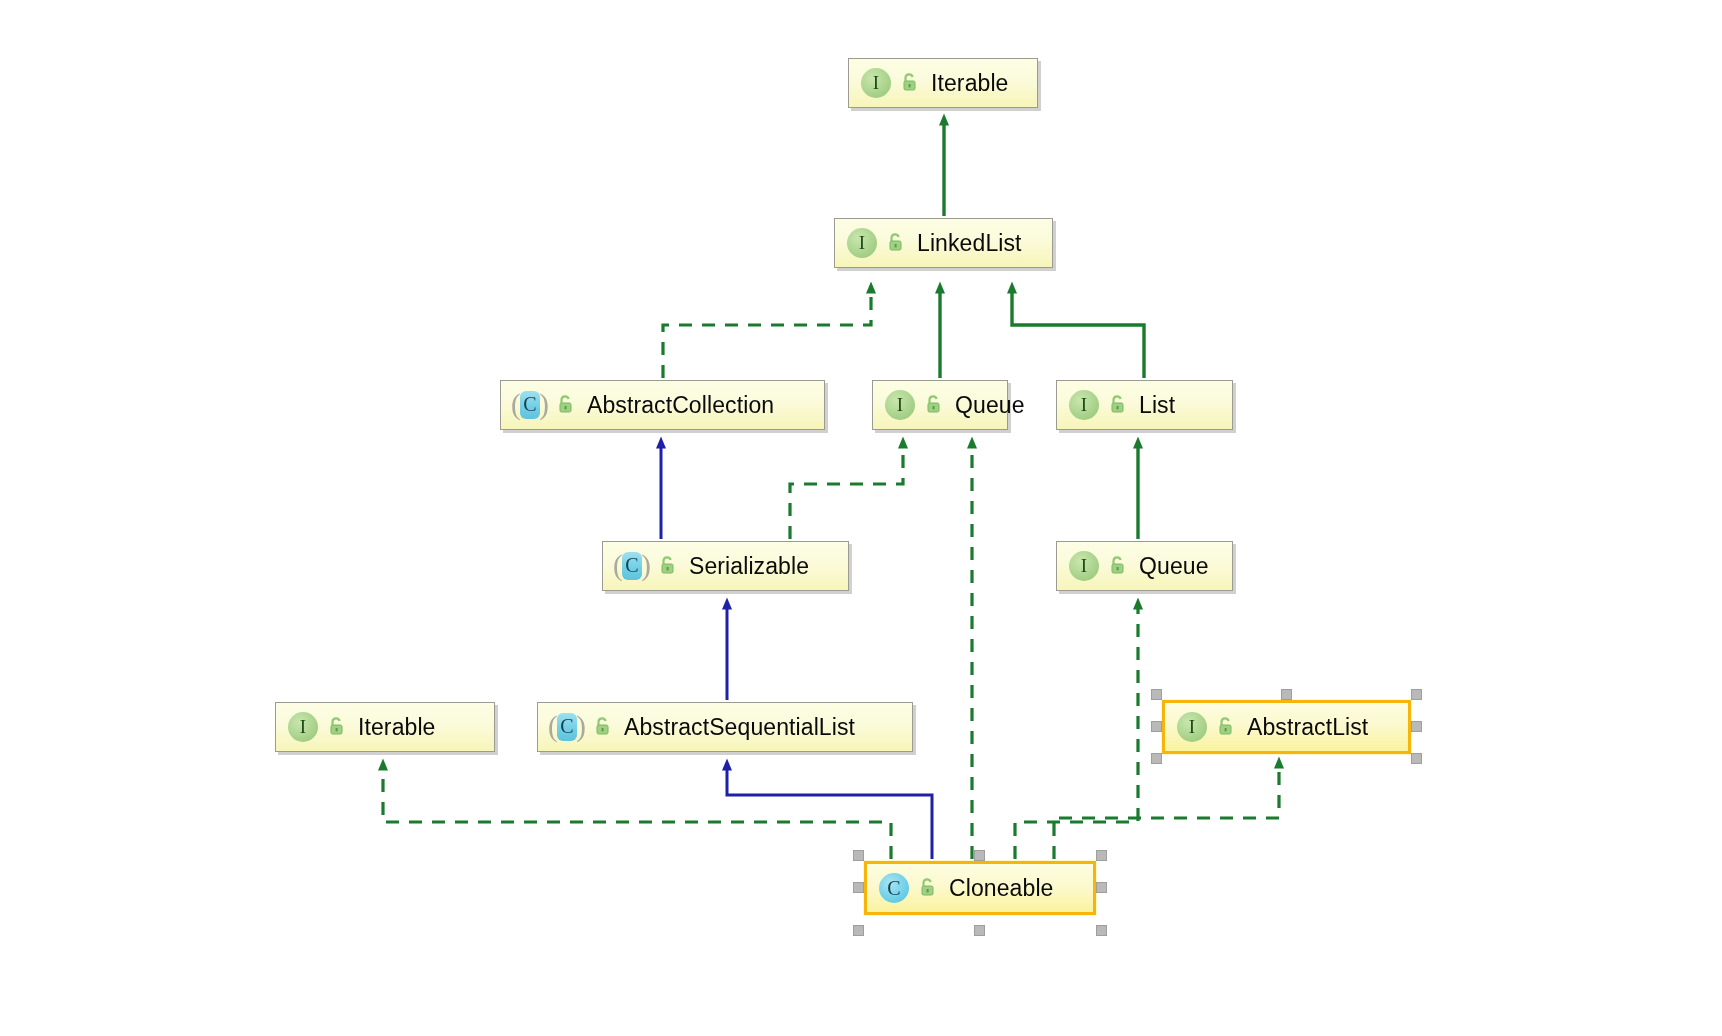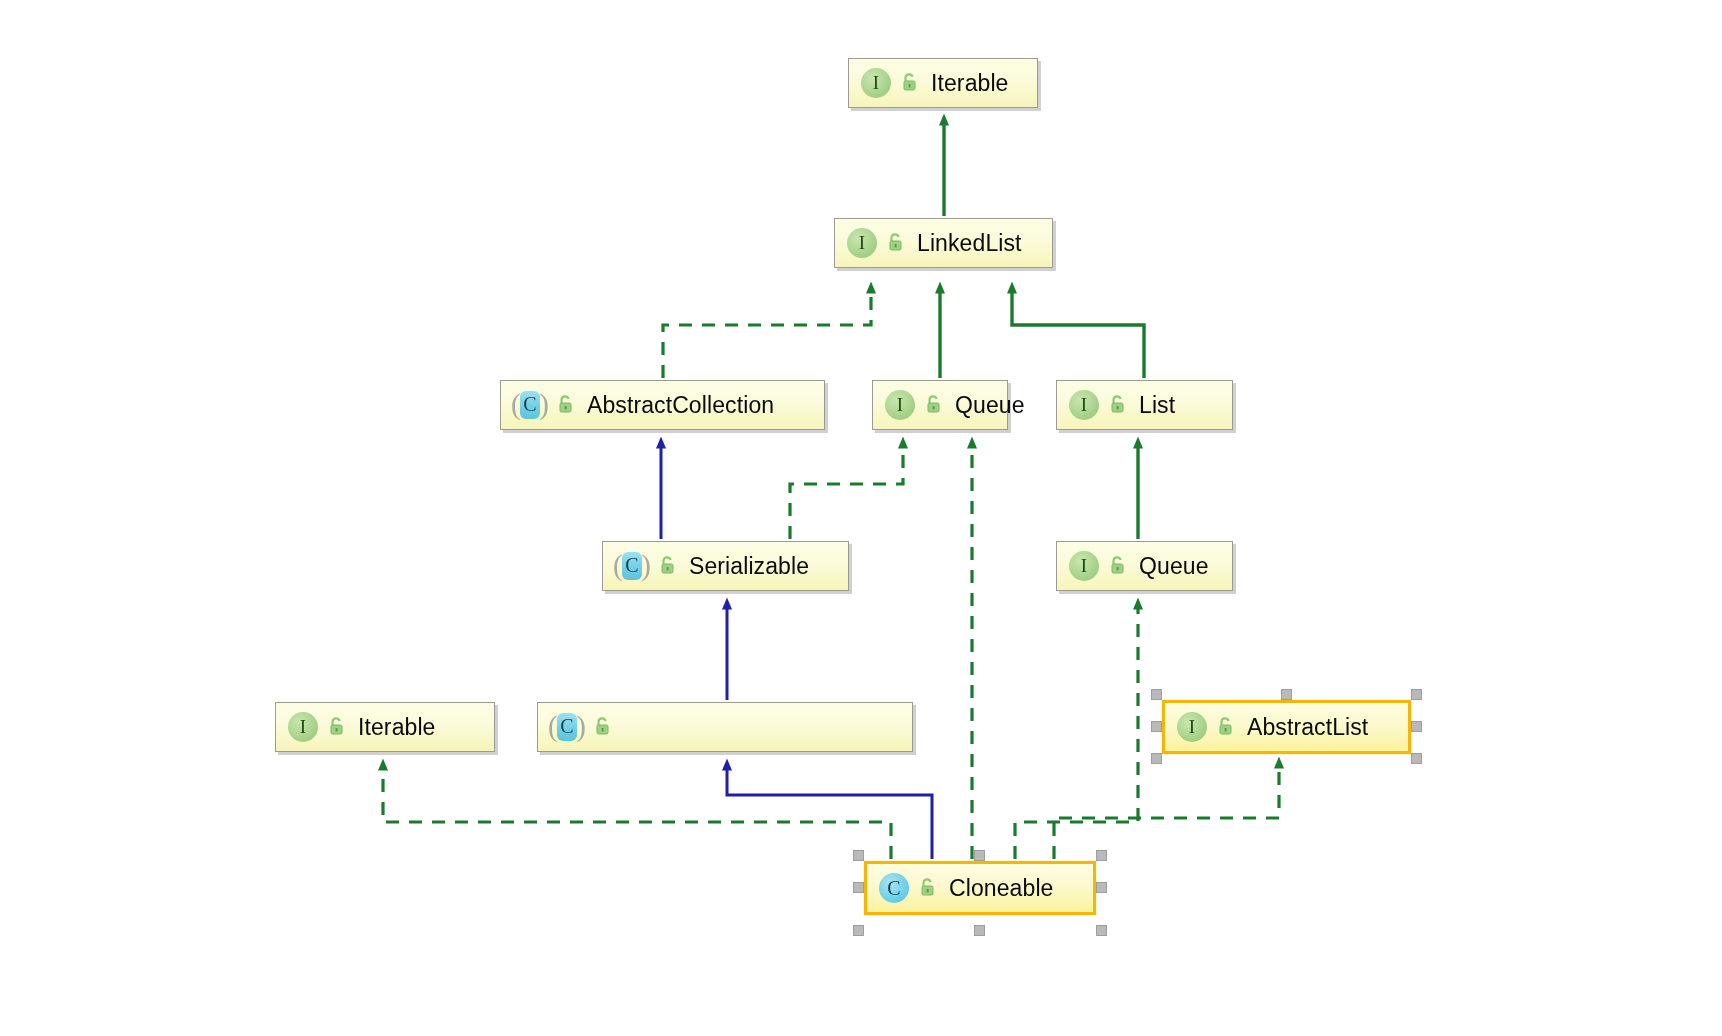--- a/index.html
+++ b/index.html
@@ -351,20 +351,21 @@
         <span class="glyph">C</span>
         <span class="paren r">)</span>
     </span>
     <span class="ico icon-padlock">
       <svg width="20" height="22" viewBox="0 0 20 22">
         <path d="M5.5,9 L5.5,5.6 A3.6,3.6 0 0,1 12.6,5.1" fill="none" stroke="#8fcb72" stroke-width="2.2"></path>
         <rect x="4" y="9" width="11" height="9" rx="1.6" fill="#9ed183" stroke="#7cb862" stroke-width="1"></rect>
         <rect x="8.6" y="12" width="2" height="3.4" fill="#5f9a48"></rect>
       </svg>
     </span>
+    <span class="label">AbstractSequentialList</span>
   </div>
 
   <div class="node selected" style="left:1162px; top:700px; width:249px; height:54px;">
     <span class="ico icon-interface">
       <span class="disc"></span>
         <span class="glyph">I</span>
     </span>
     <span class="ico icon-padlock">
       <svg width="20" height="22" viewBox="0 0 20 22">
         <path d="M5.5,9 L5.5,5.6 A3.6,3.6 0 0,1 12.6,5.1" fill="none" stroke="#8fcb72" stroke-width="2.2"></path>

